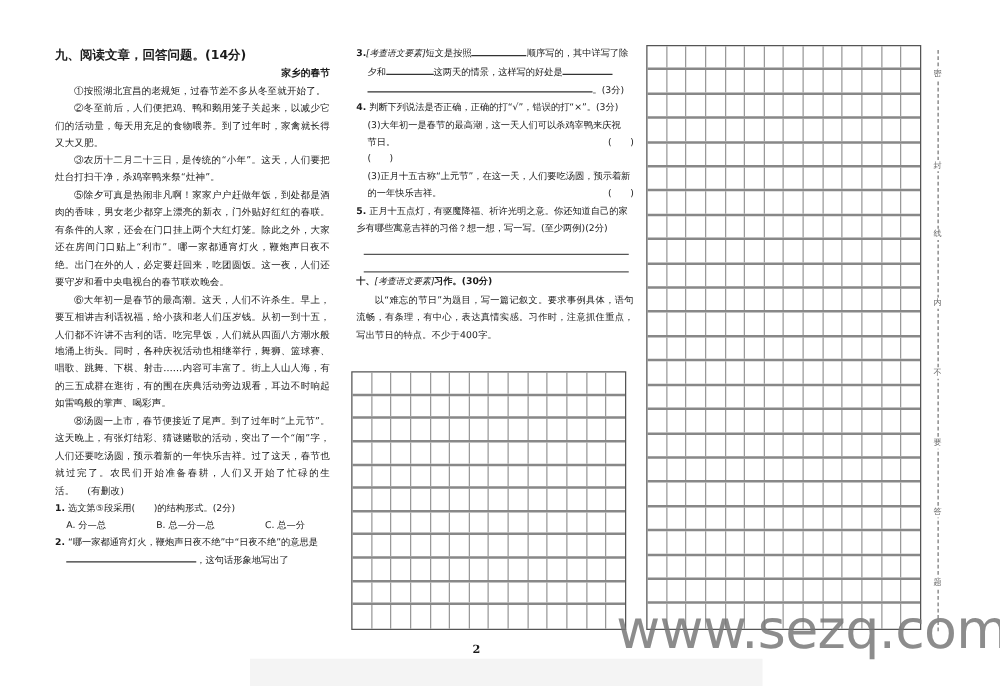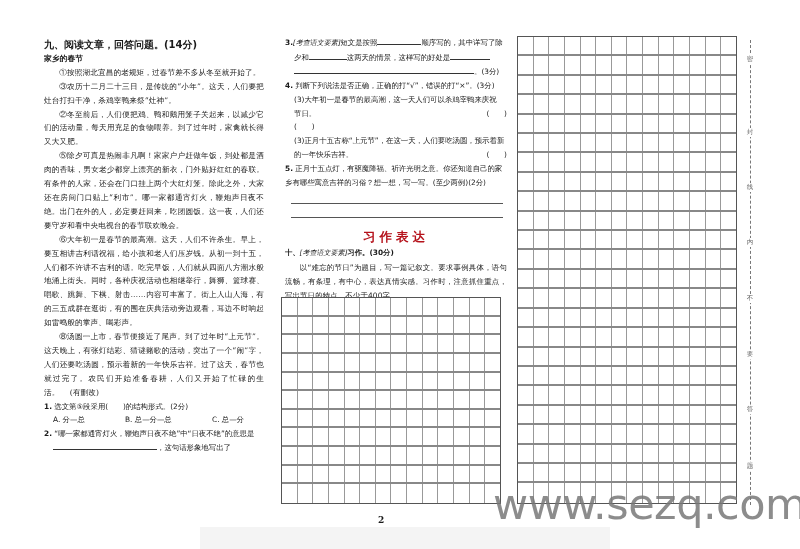--- a/index.html
+++ b/index.html
@@ -4,21 +4,21 @@
 <style>
   * { margin: 0; padding: 0; box-sizing: border-box; }
   html, body { width: 800px; height: 549px; background: #ffffff; overflow: hidden; }
   body { position: relative; font-family: "DejaVu Serif", "Liberation Serif", serif; color: #1a1a1a; }
 
   .col { position: absolute; font-size: 7.6px; line-height: 13.9px; }
   .col-left { left: 44px; top: 38px; width: 220px; }
   .col-mid { left: 285px; top: 36px; width: 222px; }
 
   .sec-title { font-family: "DejaVu Sans", "Liberation Sans", sans-serif; font-weight: bold; font-size: 10px; }
-  .art-title { text-align: left; font-family: Liberation Sans, sans-serif; font-weight: bold; font-size: 7.8px; }
+  .art-title { text-align: right; font-family: Liberation Sans, sans-serif; font-weight: bold; font-size: 7.8px; }
   .para { text-indent: 2em; text-align: justify; letter-spacing: 0.15px; }
   .q { font-family: "DejaVu Sans", "Liberation Sans", sans-serif; font-size: 7.4px; }
   .q-num { font-weight: bold; }
   .indent { padding-left: 9px; }
   .opts { display: flex; justify-content: space-between; padding-left: 9px; padding-right: 20px; }
   .blank { display: inline-block; border-bottom: 0.8px solid #333; height: 9px; vertical-align: baseline; }
   .paren { display: flex; justify-content: space-between; }
   .tag { font-style: italic; font-family: "DejaVu Serif", serif; font-size: 7px; }
   .line { border-bottom: 0.8px solid #555; height: 14px; margin: 0 4px 0 6px; }
 
@@ -40,22 +40,22 @@
   .watermark { position: absolute; left: 493px; top: 483px; font-family: "DejaVu Sans", sans-serif; font-size: 43px; color: rgba(120,120,120,0.85); letter-spacing: -0.5px; line-height: 1; }
   .bottom-band { position: absolute; left: 200px; top: 527px; width: 410px; height: 22px; background: #f4f4f4; }
 </style>
 </head>
 <body>
 
 <div class="col col-left">
   <div class="sec-title">九、阅读文章，回答问题。(14分)</div>
   <div class="art-title">家乡的春节</div>
   <div class="para">①按照湖北宜昌的老规矩，过春节差不多从冬至就开始了。</div>
+  <div class="para">②冬至前后，人们便把鸡、鸭和鹅用笼子关起来，以减少它们的活动量，每天用充足的食物喂养。到了过年时，家禽就长得又大又肥。</div>
   <div class="para">③农历十二月二十三日，是传统的“小年”。这天，人们要把灶台打扫干净，杀鸡宰鸭来祭“灶神”。</div>
-  <div class="para">②冬至前后，人们便把鸡、鸭和鹅用笼子关起来，以减少它们的活动量，每天用充足的食物喂养。到了过年时，家禽就长得又大又肥。</div>
   <div class="para">⑤除夕可真是热闹非凡啊！家家户户赶做年饭，到处都是酒肉的香味，男女老少都穿上漂亮的新衣，门外贴好红红的春联。有条件的人家，还会在门口挂上两个大红灯笼。除此之外，大家还在房间门口贴上“利市”。哪一家都通宵灯火，鞭炮声日夜不绝。出门在外的人，必定要赶回来，吃团圆饭。这一夜，人们还要守岁和看中央电视台的春节联欢晚会。</div>
   <div class="para">⑥大年初一是春节的最高潮。这天，人们不许杀生。早上，要互相讲吉利话祝福，给小孩和老人们压岁钱。从初一到十五，人们都不许讲不吉利的话。吃完早饭，人们就从四面八方潮水般地涌上街头。同时，各种庆祝活动也相继举行，舞狮、篮球赛、唱歌、跳舞、下棋、射击……内容可丰富了。街上人山人海，有的三五成群在逛街，有的围在庆典活动旁边观看，耳边不时响起如雷鸣般的掌声、喝彩声。</div>
   <div class="para"><span>⑧汤圆一上市，春节便接近了尾声。到了过年时“上元节”。这天晚上，有张灯结彩、猜谜赌歌的活动，突出了一个“闹”字，人们还要吃汤圆，预示着新的一年快乐吉祥。过了这天，春节也就过完了。农民们开始准备春耕，人们又开始了忙碌的生活。</span>&nbsp;&nbsp;&nbsp;&nbsp;<span>(有删改)</span></div>
 
   <div class="q">
     <span class="q-num">1.</span>
     <span>选文第⑤段采用(　　)的结构形式。(2分)</span>
   </div>
   <div class="q opts">
     <span>A. 分—总</span>
@@ -105,21 +105,20 @@
       </div>
   </div>
 
   <div class="q">
     <span class="q-num">5.</span>
     <span>正月十五点灯，有驱魔降福、祈许光明之意。你还知道自己的家乡有哪些寓意吉祥的习俗？想一想，写一写。(至少两例)(2分)</span>
   </div>
   <div class="line"></div>
   <div class="line"></div>
 
-  <div class="comp-heading">习作表达</div>
   <div class="q">
     <span class="q-num">十、</span><span class="tag">[考查语文要素]</span><span class="q-num">习作。(30分)</span>
   </div>
   <div class="para q">以“难忘的节日”为题目，写一篇记叙文。要求事例具体，语句流畅，有条理，有中心，表达真情实感。习作时，注意抓住重点，写出节日的特点。不少于400字。</div>
 </div>
 
 <div class="grid grid-mid" id="grid-mid">
     <div class="grid-row" style="height: 18.6364px;">
       <div class="cell"></div>
       <div class="cell"></div>

